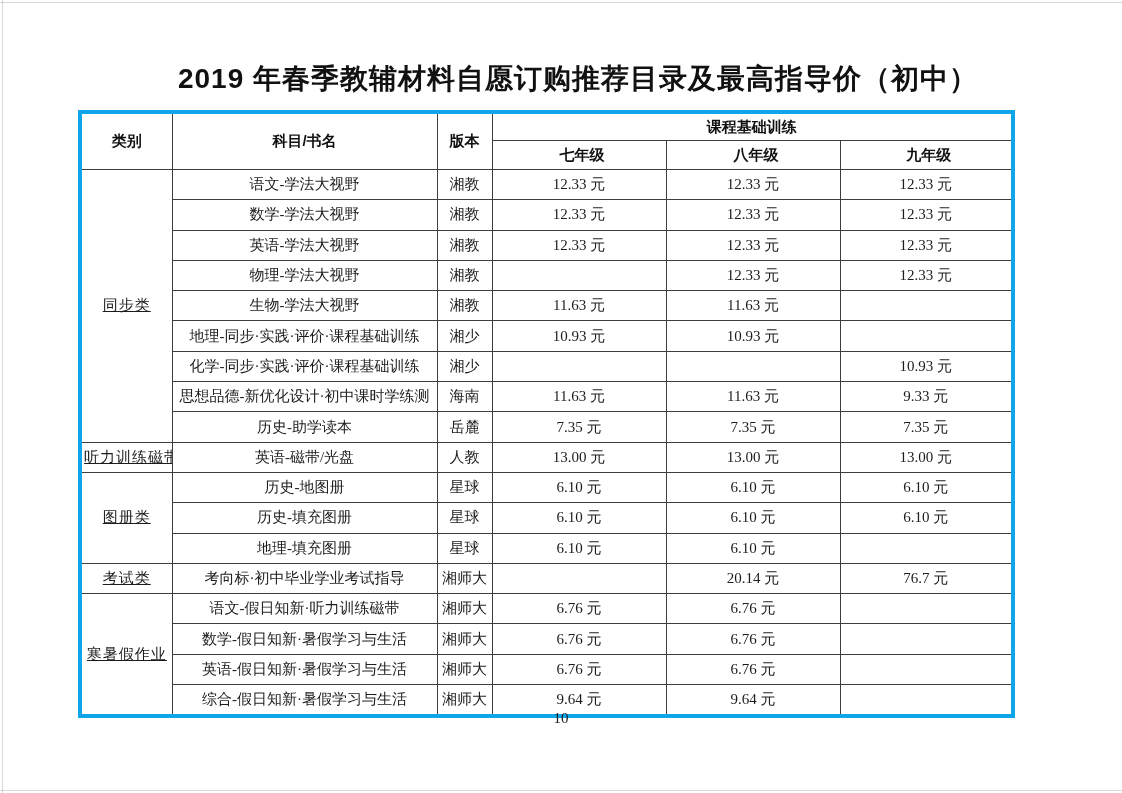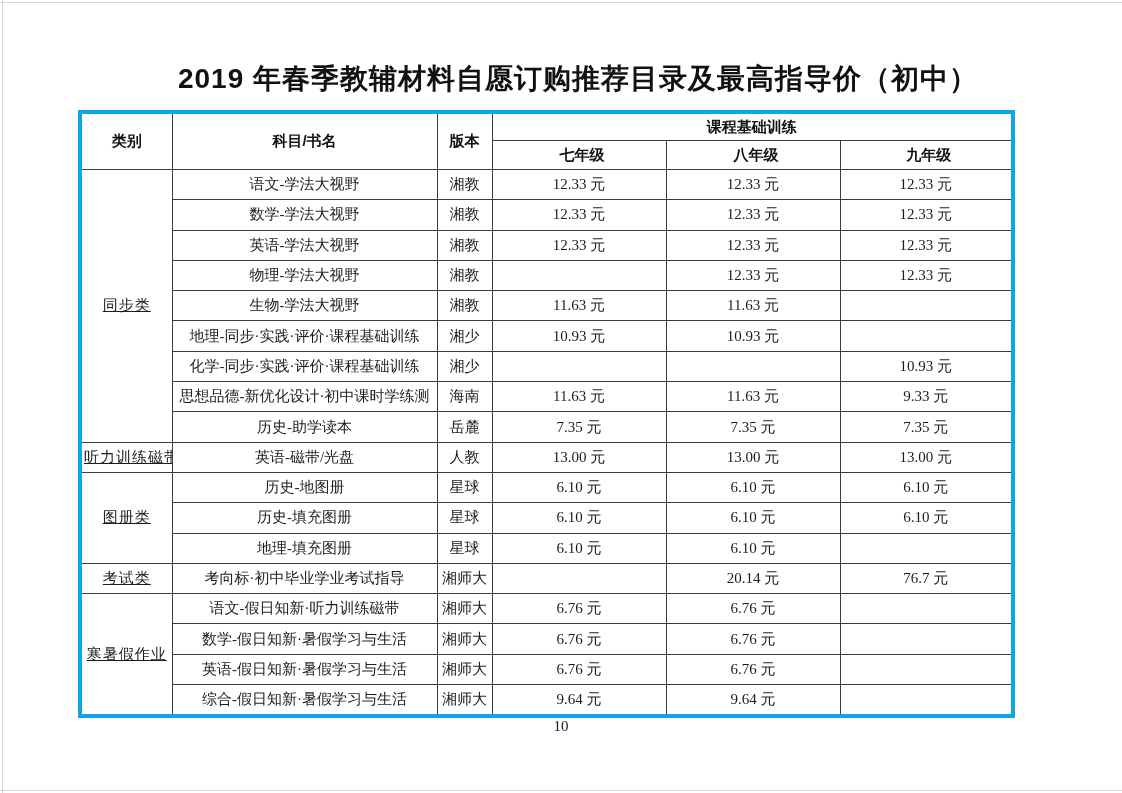--- a/index.html
+++ b/index.html
@@ -77,21 +77,20 @@
   }
 
   .page-number {
     position: absolute;
     left: 0;
     top: 710px;
     width: 1122px;
     text-align: center;
     font-size: 15px;
     color: #1c1c1c;
-    margin-top: 8px;
   }
 </style>
 </head>
 <body>
 
 <div class="page-edge-top"></div>
 <div class="page-edge-left"></div>
 <div class="page-edge-bottom"></div>
 
 <div class="doc-title">2019 年春季教辅材料自愿订购推荐目录及最高指导价（初中）</div>

